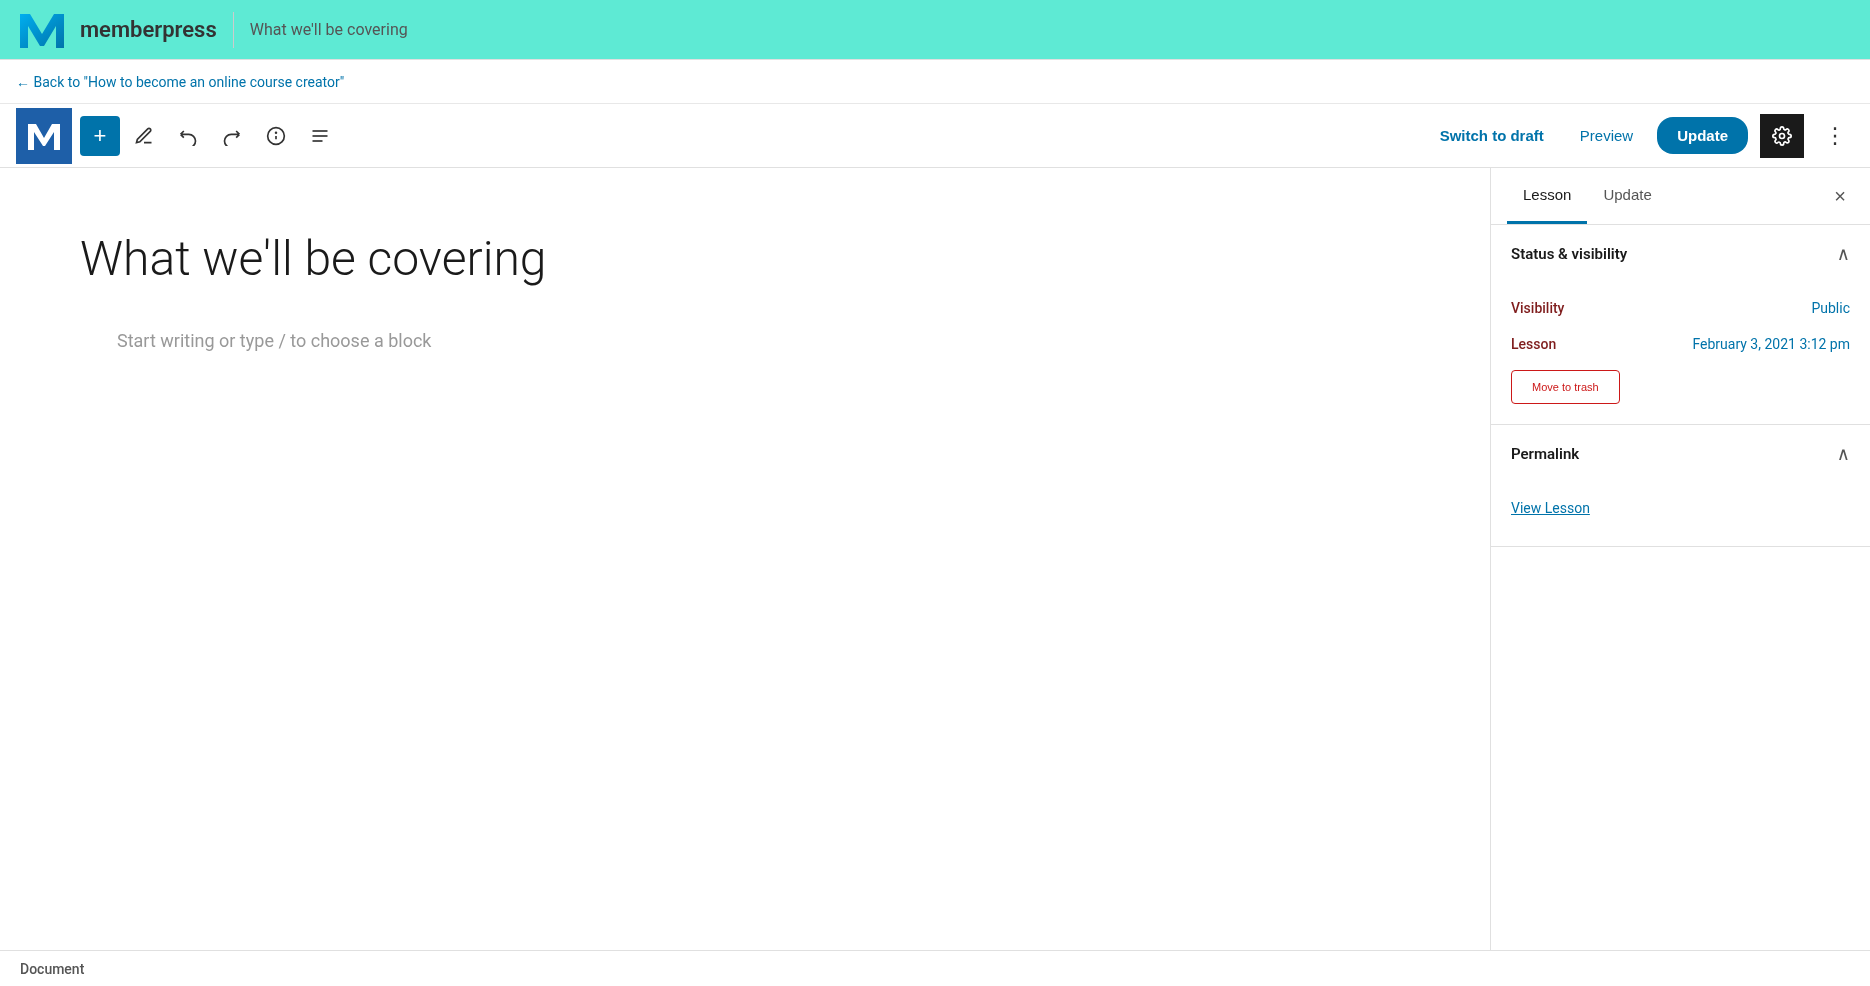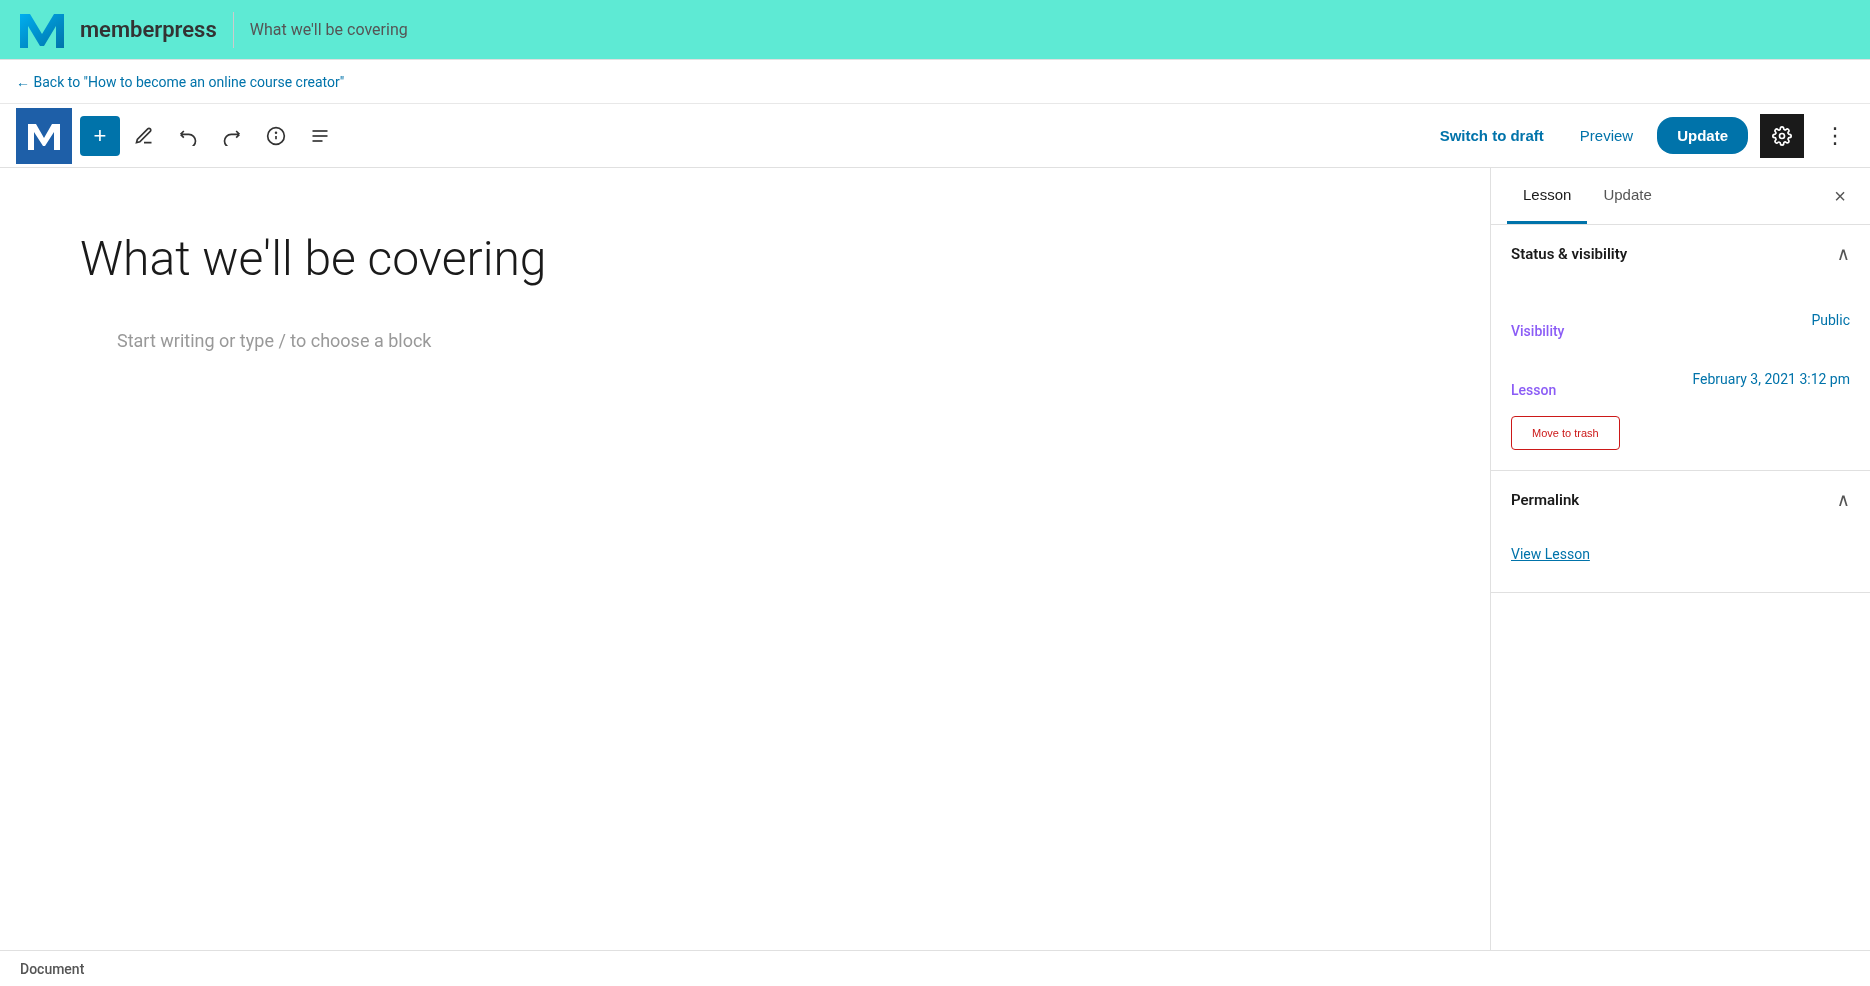--- a/index.html
+++ b/index.html
@@ -255,23 +255,22 @@
       padding: 8px 20px 20px;
     }
     .sidebar-row {
       display: flex;
       align-items: center;
       justify-content: space-between;
       padding: 10px 0;
     }
     .sidebar-row-label {
       font-size: 14px;
-      color: #8b5cf6;
+      color: #7f1d1d;
       font-weight: 500;
-      margin-top: 23px;
     }
     .sidebar-row-value {
       font-size: 14px;
       color: #0073aa;
       cursor: pointer;
     }
 
     .move-to-trash-btn {
       background: #fff;
       border: 1px solid #cc1818;

